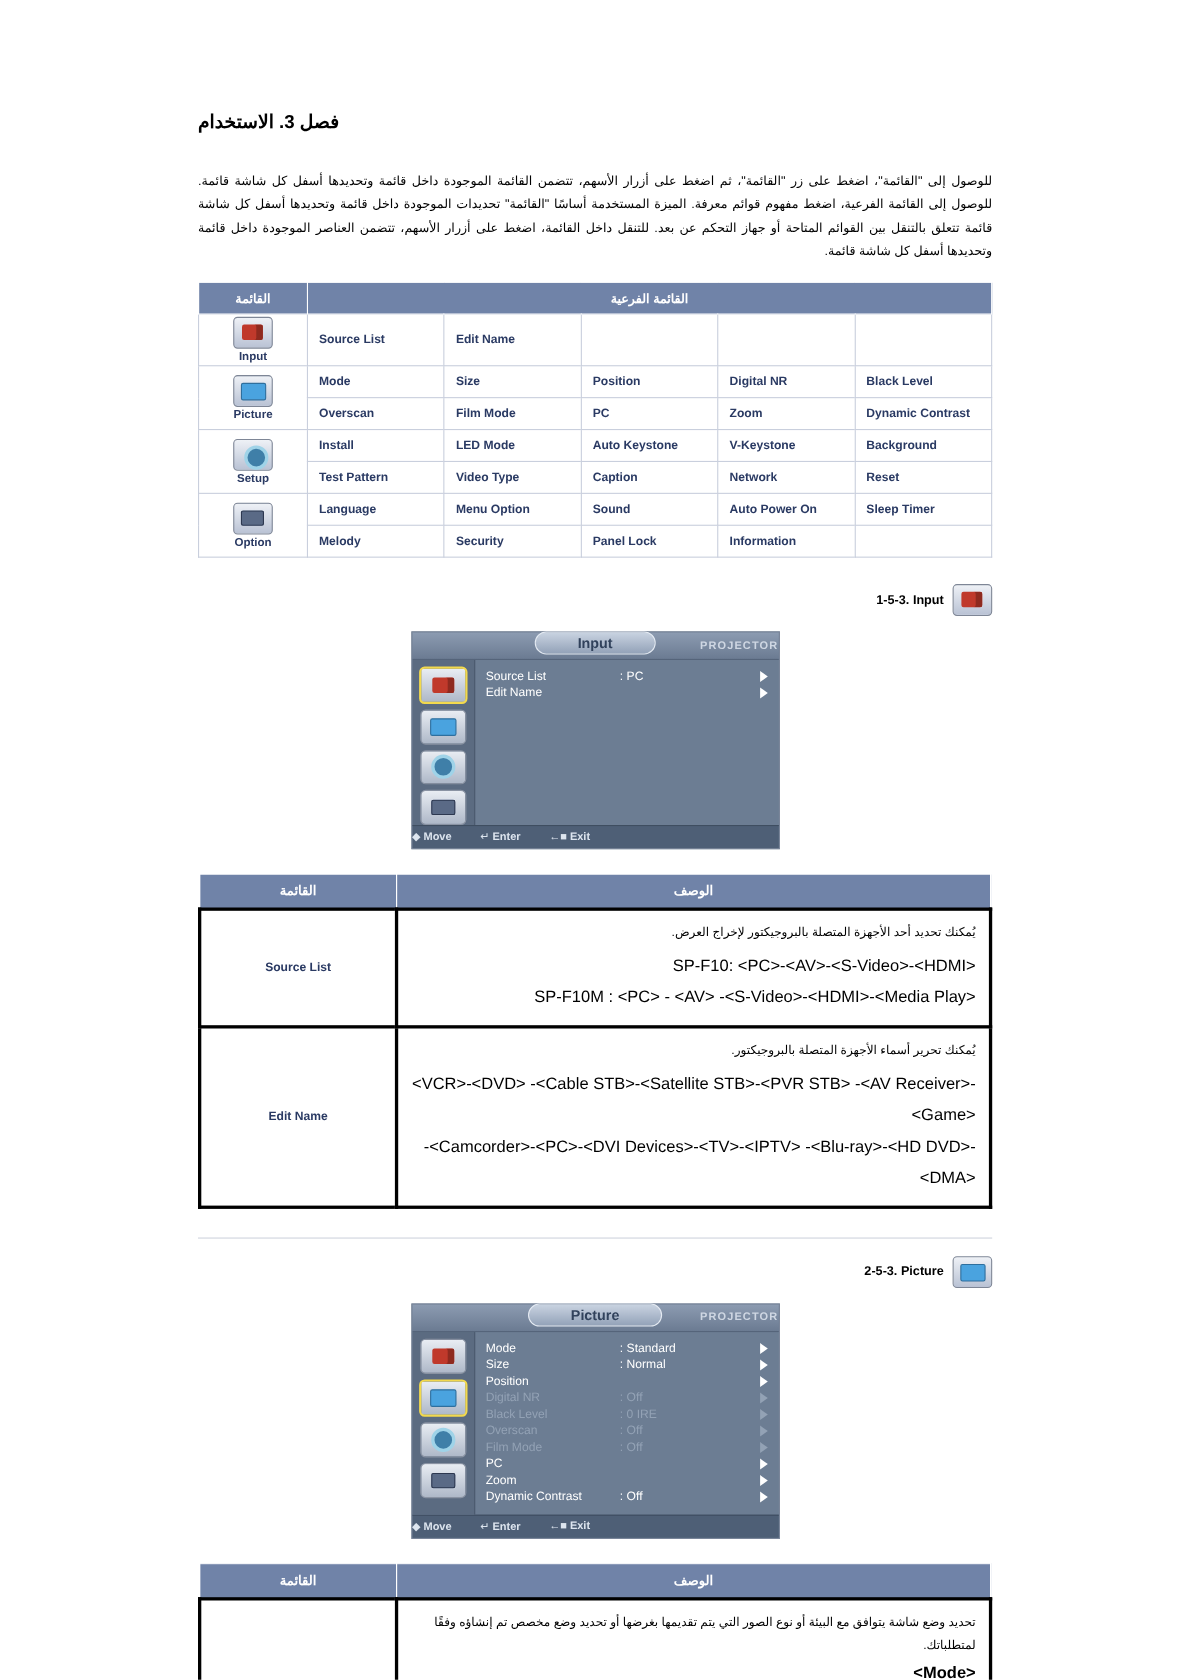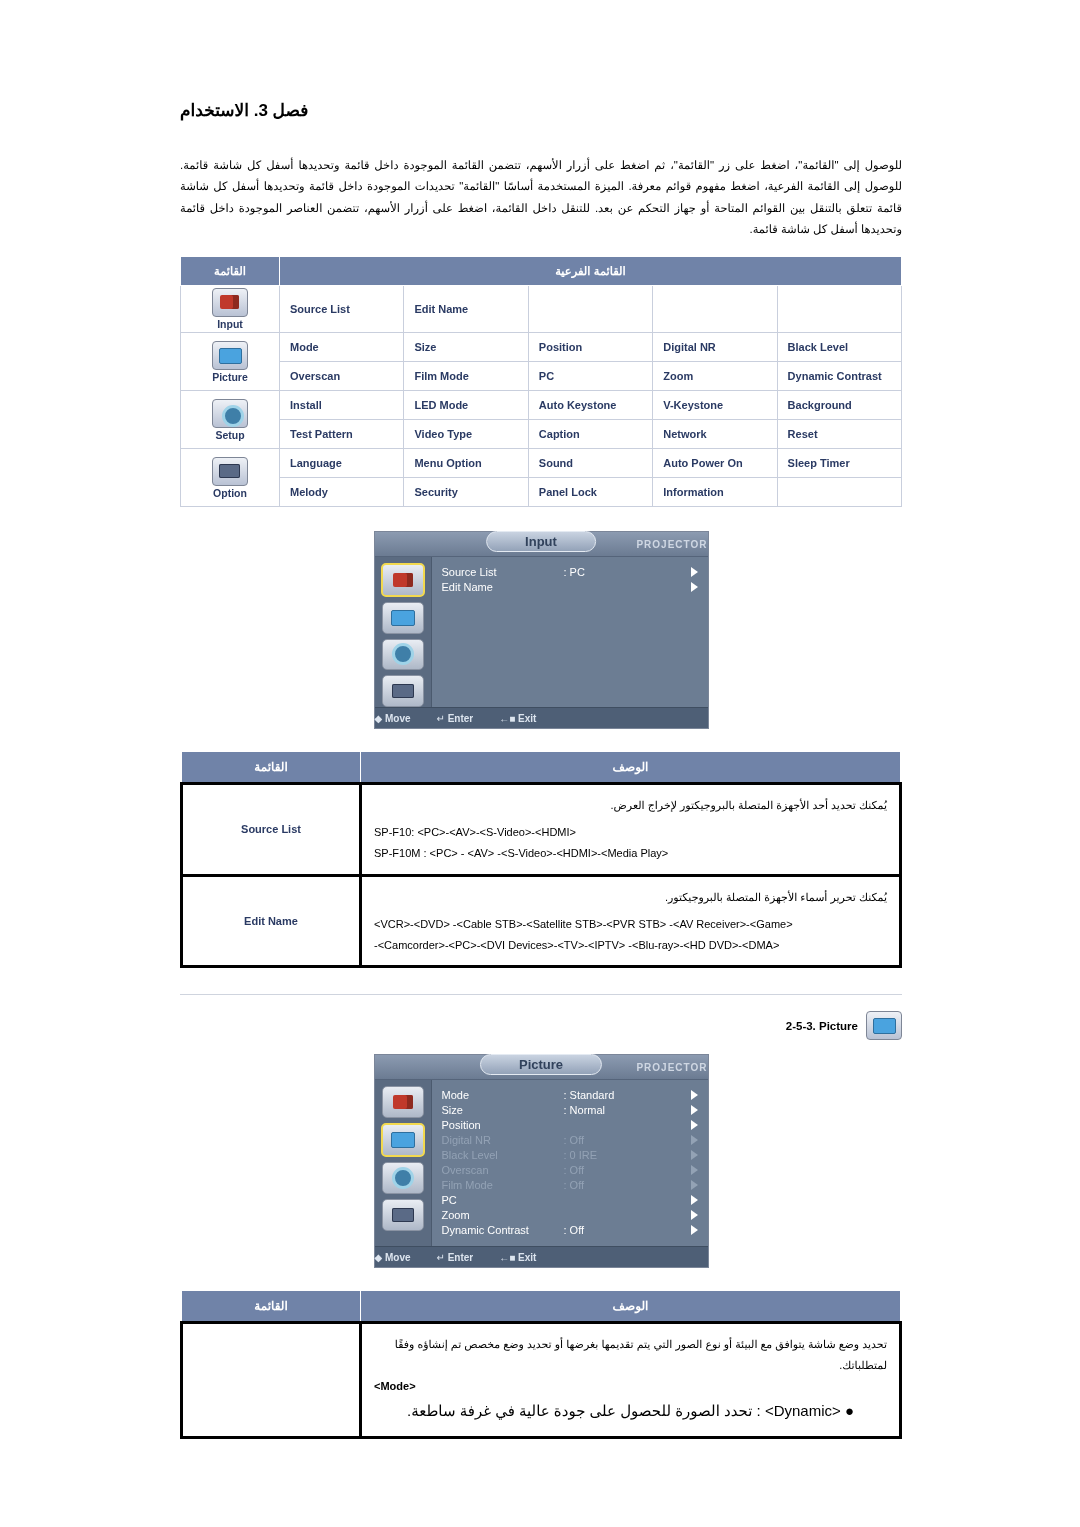--- a/index.html
+++ b/index.html
@@ -216,21 +216,21 @@
   }
   table.desc td{
     border:3px solid #000000;padding:10px 12px;vertical-align:middle;
     font-size:11px;
   }
   td.nm{
     text-align:center;font-weight:bold;color:#2a3a63;font-size:11.5px;width:162px;
     direction:ltr;
   }
   td.ds{direction:rtl;line-height:1.9;}
-  .ltr{direction:ltr;text-align:left;font-size:11px;}
+  .ltr{direction:ltr;text-align:right;font-size:15px;}
   .bullet{
     display:block;direction:rtl;text-align:center;margin-top:0;font-size:15px;
   }
   .chain{margin-top:6px;}
   hr.sep{border:none;border-top:1px solid #cfd4de;margin:16px 0;}
 </style>
 </head>
 <body>
 
 <div class="page">
@@ -318,20 +318,24 @@
         <tr>
           <td></td>
           <td>Information</td>
           <td>Panel Lock</td>
           <td>Security</td>
           <td>Melody</td>
         </tr>
       </tbody>
     </table>
 
+    <div class="section-tag">
+      <span class="lbl">1-5-3. Input</span>
+      <span class="osdicon input"></span>
+    </div>
 
     <div class="osd-shot">
       <div class="osd-top">
         <span class="osd-brand">PROJECTOR</span>
         <span class="osd-title">Input</span>
       </div>
       <div class="osd-body">
         <div class="osd-rail">
           <div class="rail-btn sel">
               <span class="g input"></span>

